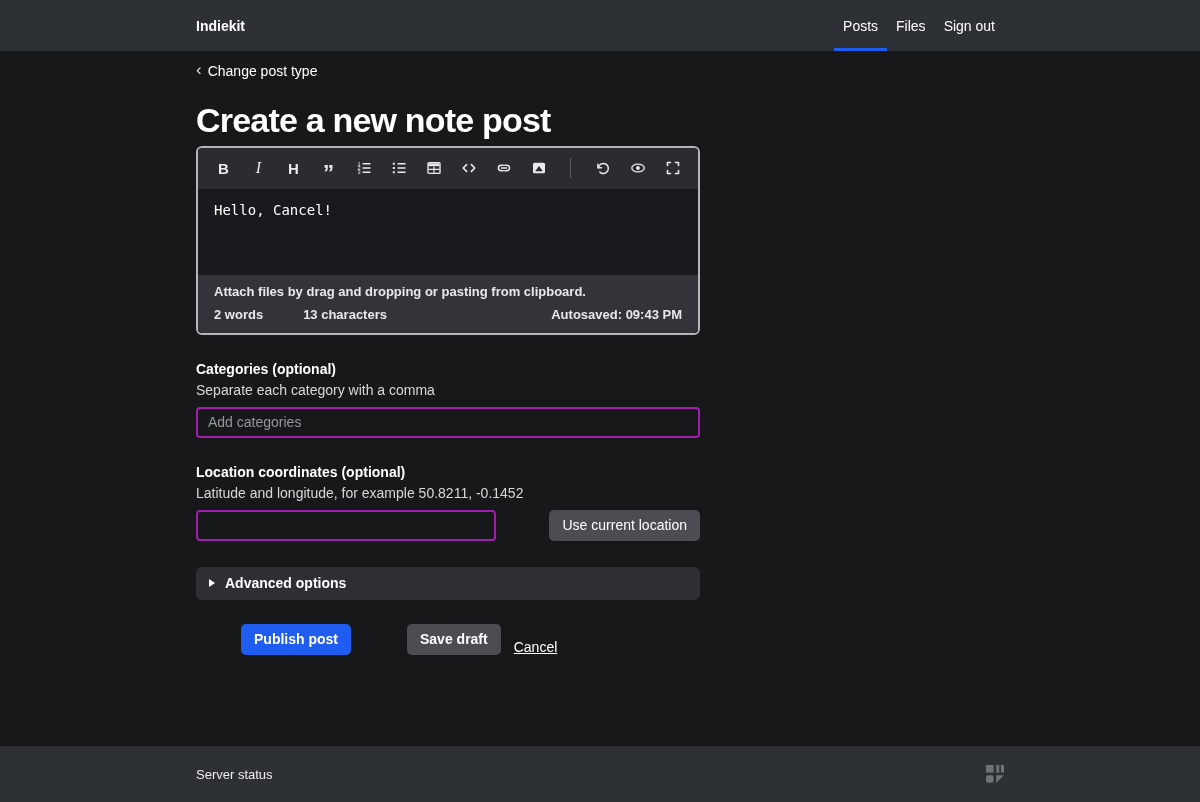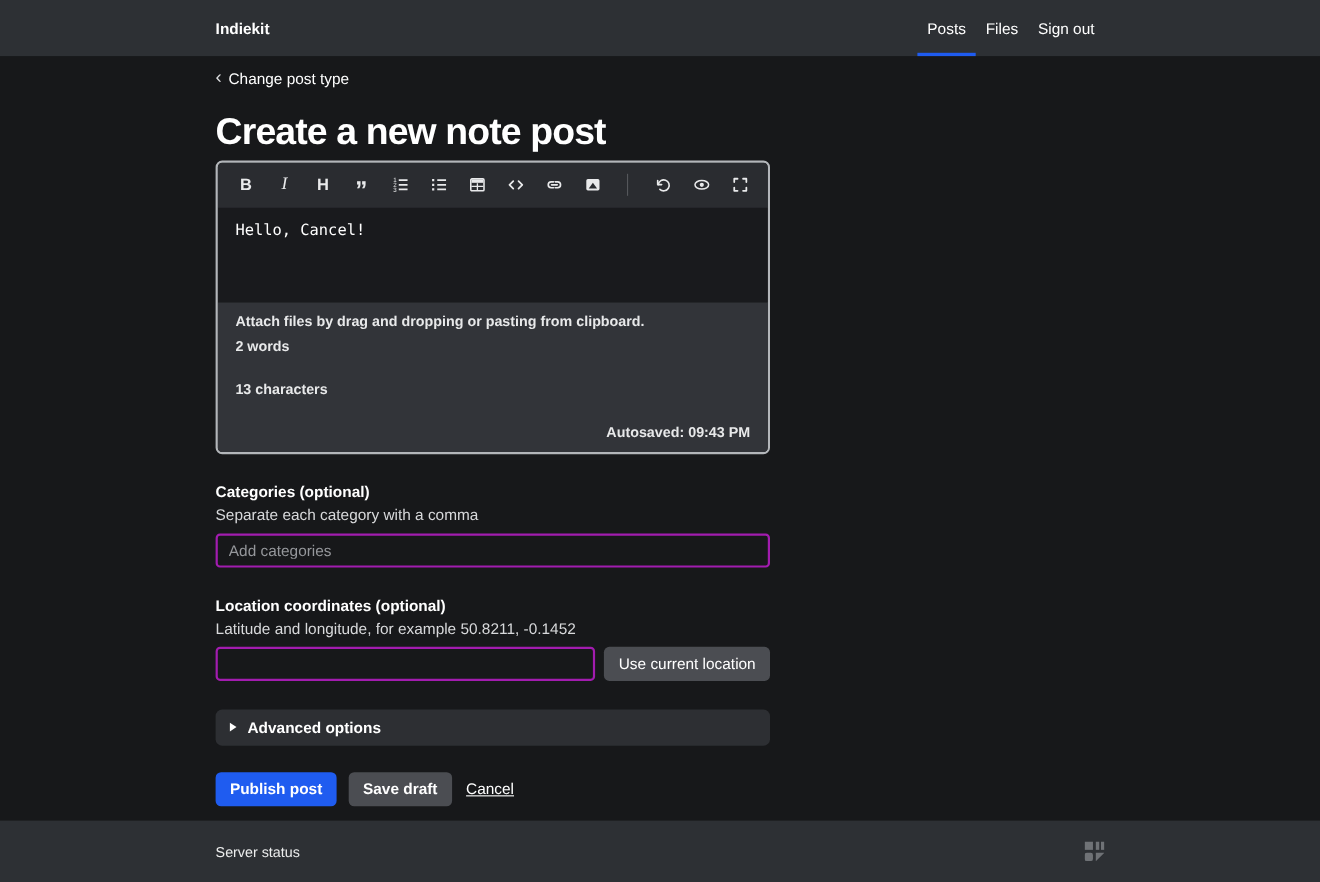--- a/index.html
+++ b/index.html
@@ -61,55 +61,56 @@
   .glyph-i { font-family: "Liberation Serif", serif; font-style: italic; font-size: 16px; }
   .glyph-h { font-weight: 700; font-size: 15px; }
   .glyph-q { font-weight: 700; font-size: 22px; line-height: 0.4; position: relative; top: 5px; }
   .tb-divider { width: 1px; height: 20px; background: #55575b; margin: 0 14px; }
   .editor-body {
     background: #191a1d; height: 86px; padding: 13px 16px;
     font-family: "DejaVu Sans Mono", "Liberation Mono", monospace;
     font-size: 14px; color: #ffffff; cursor: text;
   }
   .editor-footer { background: #323439; padding: 9px 16px 11px; font-size: 13px; color: #e8e9ea; font-weight: bold; }
-  .counts-row { display: flex; align-items: flex-start; gap: 24px; margin-top: 8px; flex-direction: column; }
+  .counts-row { display: flex; align-items: flex-end; gap: 40px; margin-top: 8px; }
   .autosave { margin-left: auto; }
 
   
   .text-input {
     margin-top: 9px; width: 100%; height: 31px;
     background: transparent; border: 2px solid #a21caf; border-radius: 4px;
     color: #ffffff; font-size: 14px; padding: 0 10px;
     font-family: "Liberation Sans", sans-serif;
   }
   .text-input::placeholder { color: #95979b; opacity: 1; }
   .input-row { display: flex; gap: 8px; margin-top: 9px; }
   .input-row .text-input { margin-top: 0; flex: 1 1 auto; }
   .btn {
     height: 31px; border: 0; border-radius: 5px; padding: 0 13px;
     color: #ffffff; font-size: 14px; cursor: pointer; white-space: nowrap;
     font-family: "Liberation Sans", sans-serif;
+    margin-left: 45px;
   }
   .btn-gray { background: #4b4d52; }
   .btn-primary { background: var(--accent); font-weight: 700; }
   .btn-secondary { background: #4b4d52; font-weight: 700; }
 
   
   .advanced {
     margin-top: 26px; height: 33px; background: #2d2f33; border-radius: 6px;
     display: flex; align-items: center; gap: 10px; padding: 0 13px; cursor: pointer;
   }
   .disclosure-triangle {
     width: 0; height: 0;
     border-left: 6px solid #ffffff;
     border-top: 4.5px solid transparent;
     border-bottom: 4.5px solid transparent;
   }
   .advanced-label { font-weight: 700; font-size: 14px; }
-  .actions { margin-top: 24px; display: flex; align-items: center; gap: 11px; }
+  .actions { margin-top: 24px; display: flex; align-items: flex-end; gap: 11px; }
   .cancel-link { color: #ffffff; text-decoration: underline; font-size: 14px; margin-left: 2px; cursor: pointer; }
 
   
   .site-footer { background: #2d3034; height: 56px; flex: 0 0 auto; }
   .footer-inner { display: flex; align-items: center; justify-content: space-between; height: 100%; }
   .server-status { color: #eceded; font-size: 13px; text-decoration: none; cursor: pointer; }
   .logo svg { display: block; }
 </style>
 </head>
 <body>

